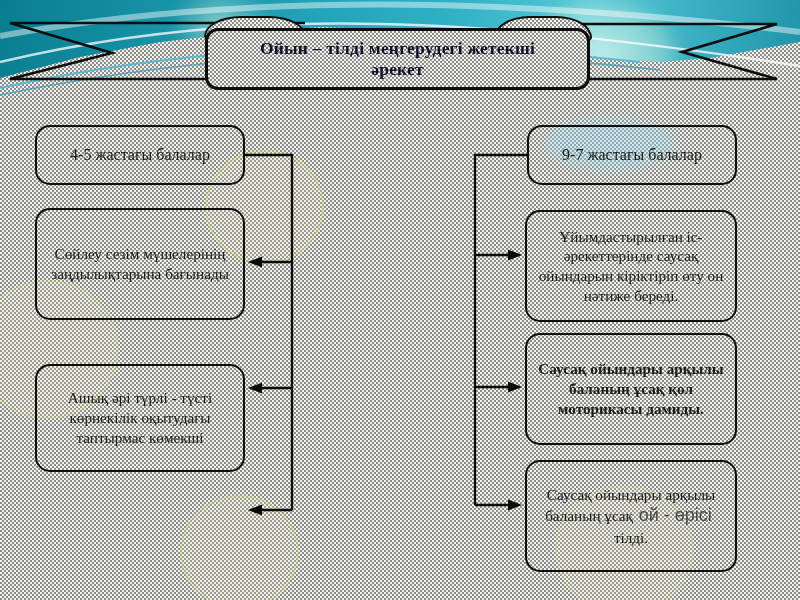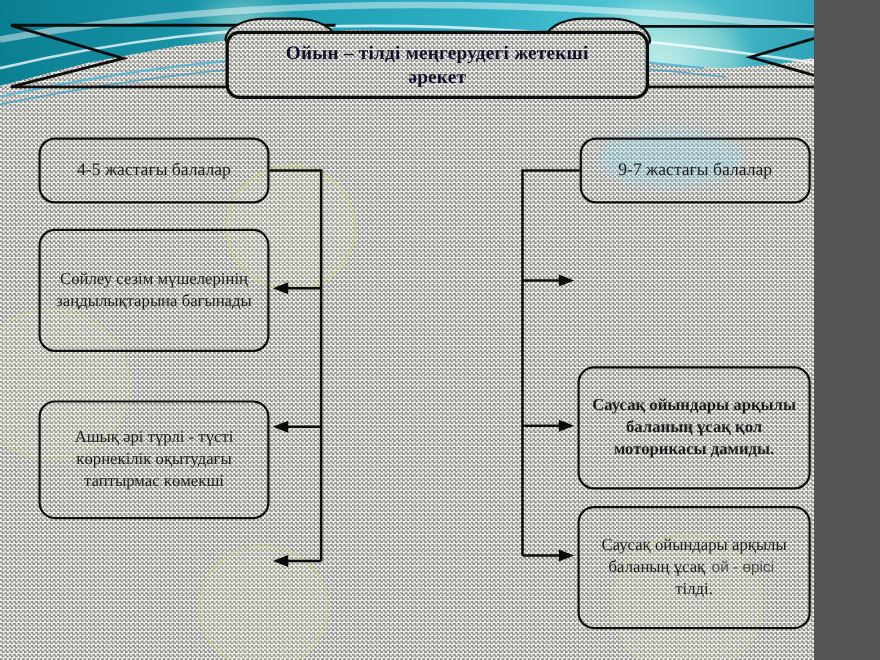--- a/index.html
+++ b/index.html
@@ -1,17 +1,17 @@
 <!DOCTYPE html>
 <html><head>
 <meta charset="utf-8">
 <style>
   html,body{margin:0;padding:0;background:#555;}
   .stage{
-    position:relative;width:740px;height:600px;overflow:hidden;
+    position:relative;width:800px;height:600px;overflow:hidden;
     font-family:"Liberation Serif","DejaVu Serif",serif;
     background:#eceeee;
   }
   
   .sky{
     position:absolute;left:0;top:0;width:800px;height:140px;
     background:linear-gradient(97deg,#0a7e91 0%,#1d9cb1 30%,#2fb0c4 55%,#56c8d8 72%,#1e93a9 100%);
   }
   
   .hatch{
@@ -48,21 +48,21 @@
   }
   
   .node{
     position:absolute;border:2.6px solid #0d0d0d;border-radius:15px;
     display:flex;align-items:center;justify-content:center;text-align:center;
     box-sizing:border-box;padding:16px 9px;background:transparent;
   }
   .node .txt{font-size:15.2px;line-height:1.3;color:#1b1b1b;}
   .node .txt-lg{font-size:16px;line-height:1.35;color:#1b1b1b;}
   .accent{font-family:"Liberation Sans","DejaVu Sans",sans-serif;color:#4a4a4a;
-    font-size:14px;margin:0 5px 0 2px;}
+    font-size:18px;margin:0 5px 0 2px;}
 </style>
 </head>
 <body>
 
 <div class="stage">
 
   <div class="sky"></div>
 
   <div class="wm-blob" style="left:495px;top:-25px;width:215px;height:160px;
               background:radial-gradient(closest-side,rgba(240,255,240,.7),rgba(210,240,220,.35) 60%,transparent 75%);"></div>
@@ -104,20 +104,23 @@
   <div class="node" style="left:35px;top:208px;width:210px;height:112px;">
     <span class="txt">Сөйлеу сезім мүшелерінің заңдылықтарына бағынады</span>
   </div>
   <div class="node" style="left:35px;top:333px;width:210px;height:108px;margin-top:31px;">
     <span class="txt">Ашық әрі түрлі - түсті көрнекілік оқытудағы таптырмас көмекші</span>
   </div>
 
   <div class="node" style="left:527px;top:125px;width:210px;height:60px;">
     <span class="txt-lg">9-7 жастағы балалар</span>
   </div>
+  <div class="node" style="left:525px;top:210px;width:212px;height:112px;">
+    <span class="txt">Ұйымдастырылған іс-әрекеттерінде саусақ ойындарын кіріктіріп өту он нәтиже береді.</span>
+  </div>
   <div class="node" style="left:525px;top:333px;width:212px;height:112px;font-weight:bold;">
     <span class="txt">Саусақ ойындары арқылы баланың ұсақ қол моторикасы дамиды.</span>
   </div>
   <div class="node" style="left:525px;top:460px;width:212px;height:112px;">
     <span class="txt"><span>Саусақ ойындары арқылы баланың ұсақ</span>
       <span class="accent">ой - өрісі</span>
       <span>тілді.</span></span>
   </div>
 
   <svg class="layer" width="800" height="600" viewBox="0 0 800 600">

